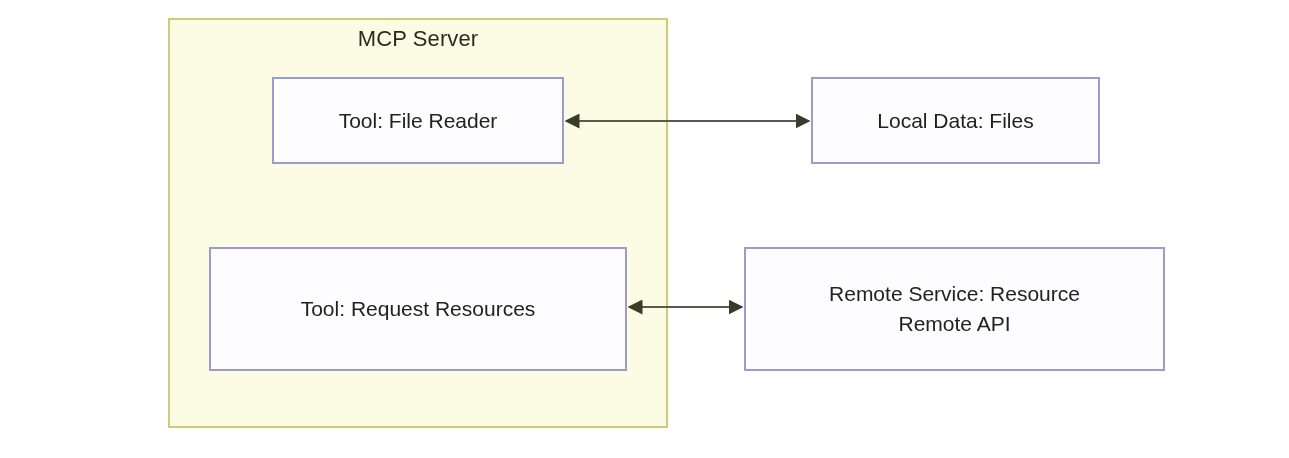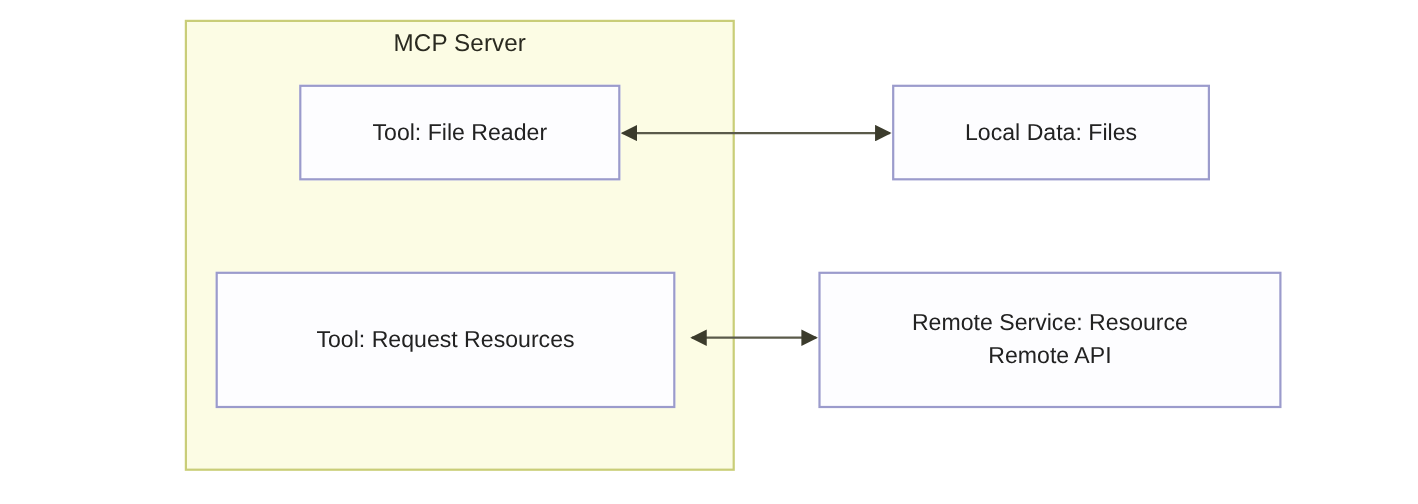--- a/index.html
+++ b/index.html
@@ -54,21 +54,21 @@
     font-size: 21px;
     line-height: 1.42;
     padding: 4px 10px;
   }
   .node .label-line {
     display: block;
     white-space: nowrap;
   }
   #node-file-reader   { left: 272px; top: 77px;  width: 292px; height: 87px; }
   #node-local-data    { left: 811px; top: 77px;  width: 289px; height: 87px; }
-  #node-request-res   { left: 196px; top: 247px; width: 418px; height: 124px; }
+  #node-request-res   { left: 209px; top: 247px; width: 418px; height: 124px; }
   #node-remote-svc    { left: 744px; top: 247px; width: 421px; height: 124px; }
 
   
   #connectors {
     position: absolute;
     left: 0;
     top: 0;
     width: 1289px;
     height: 458px;
     pointer-events: none;

